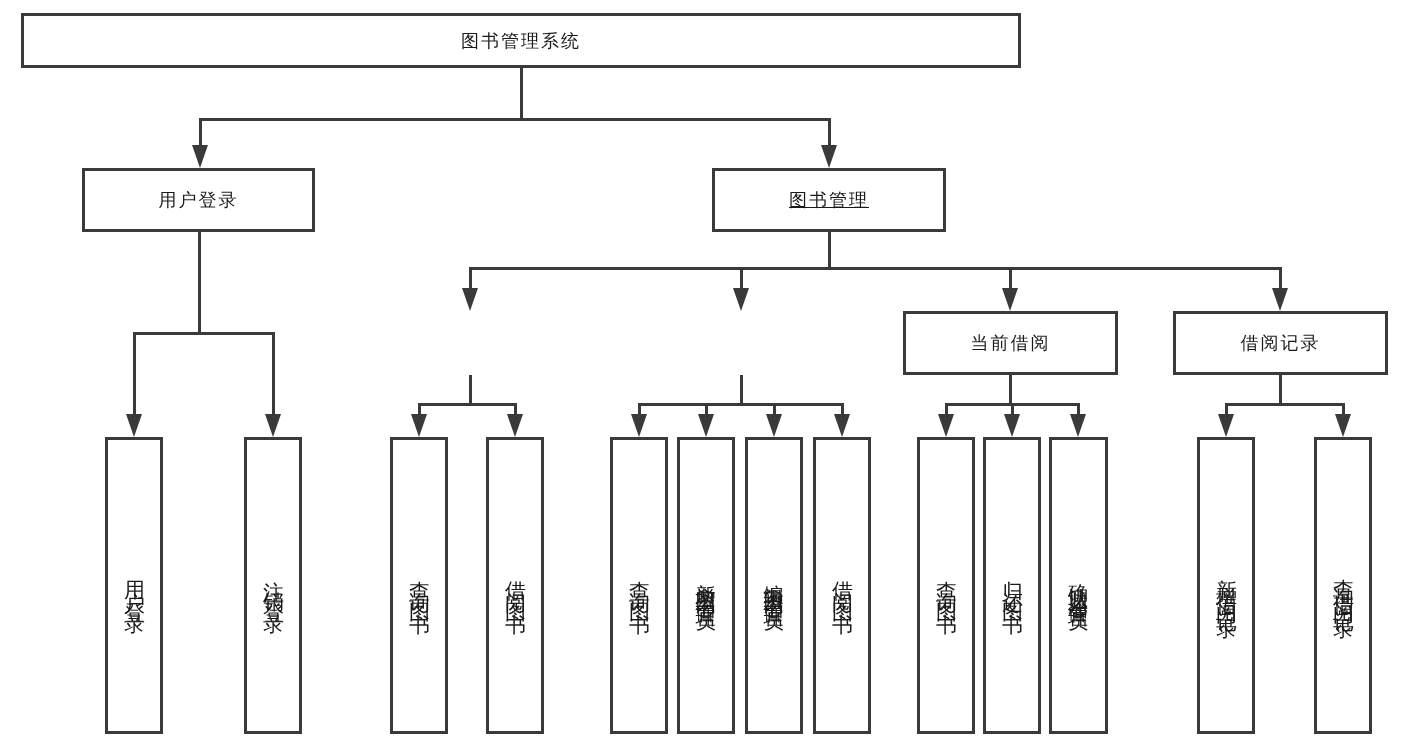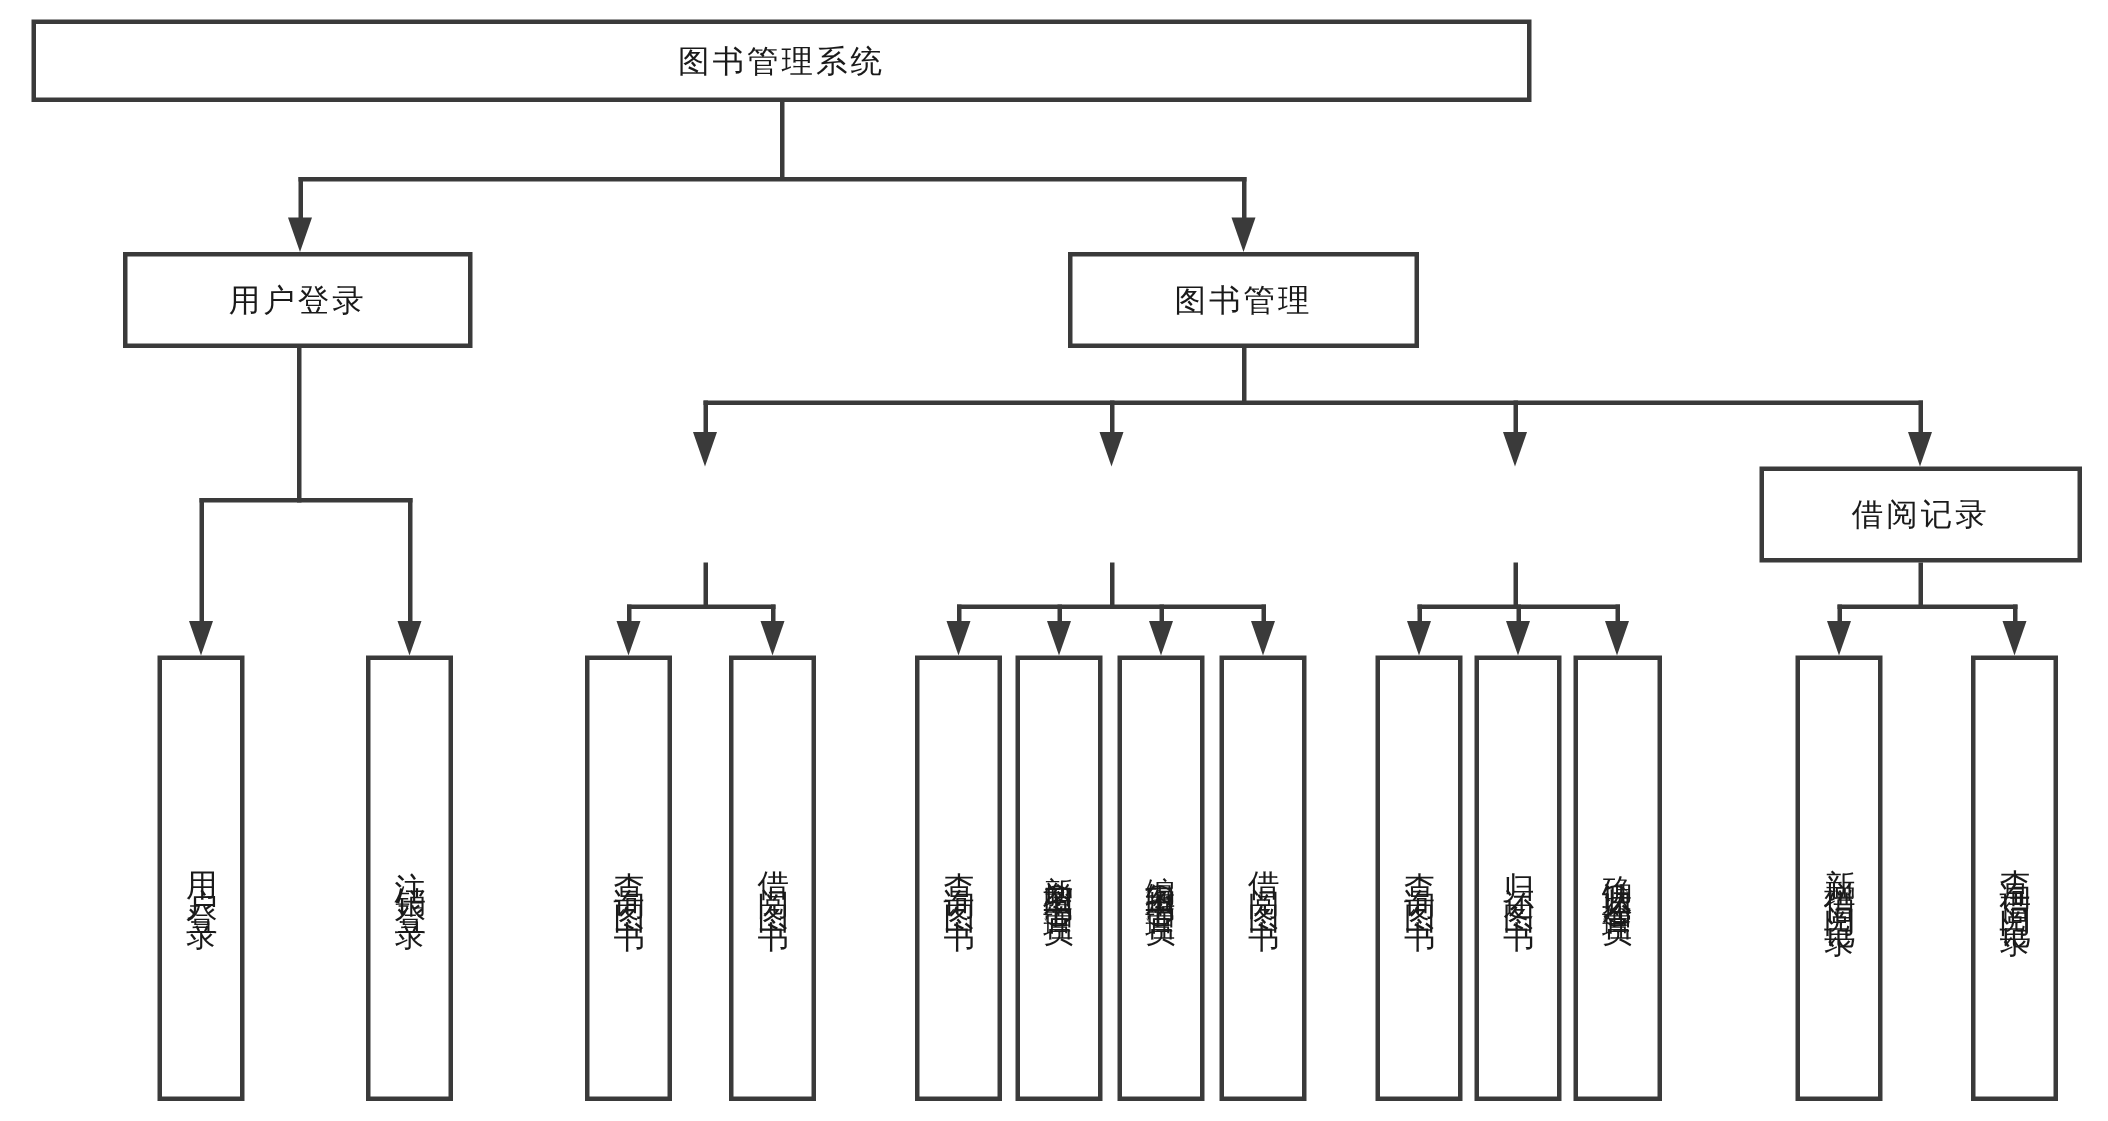--- a/index.html
+++ b/index.html
@@ -10,21 +10,21 @@
     font-family:"DejaVu Sans","Liberation Sans",sans-serif;
     overflow:hidden;
   }
   .box{
     position:absolute;
     background:#ffffff;
     border:3px solid #3a3a3a;
     box-sizing:border-box;
     display:flex;align-items:center;justify-content:center;
     color:#1a1a1a;
-    font-size:21px;
+    font-size:18px;
     letter-spacing:2px;
     text-align:center;
     white-space:nowrap;
   }
   .vbox{
     position:absolute;
     background:#ffffff;
     border:3px solid #3a3a3a;
     box-sizing:border-box;
     display:flex;align-items:center;justify-content:center;
@@ -55,22 +55,23 @@
   }
 </style>
 </head>
 <body>
 
 <div class="stage">
 
   <div class="box" style="left:21px;top:13px;width:1000px;height:55px;">图书管理系统</div>
 
   <div class="box" style="left:82px;top:168px;width:233px;height:64px;">用户登录</div>
-  <div class="box" style="left:712px;top:168px;width:234px;height:64px;">图书管理</div>
+  <div class="box" style="left:712px;top:168px;width:234px;height:64px;text-decoration:underline;">图书管理</div>
 
+  <div class="box" style="left:903px;top:311px;width:215px;height:64px;">当前借阅</div>
   <div class="box" style="left:1173px;top:311px;width:215px;height:64px;">借阅记录</div>
 
   <div class="vbox" style="left:105px;top:437px;width:58px;height:297px;">用户登录</div>
   <div class="vbox" style="left:244px;top:437px;width:58px;height:297px;">注销登录</div>
 
   <div class="vbox" style="left:390px;top:437px;width:58px;height:297px;">查询图书</div>
   <div class="vbox" style="left:486px;top:437px;width:58px;height:297px;">借阅图书</div>
 
   <div class="vbox" style="left:610px;top:437px;width:58px;height:297px;">查询图书</div>
   <div class="vbox tight" style="left:677px;top:437px;width:58px;height:297px;">新增图书（管理员）</div>

